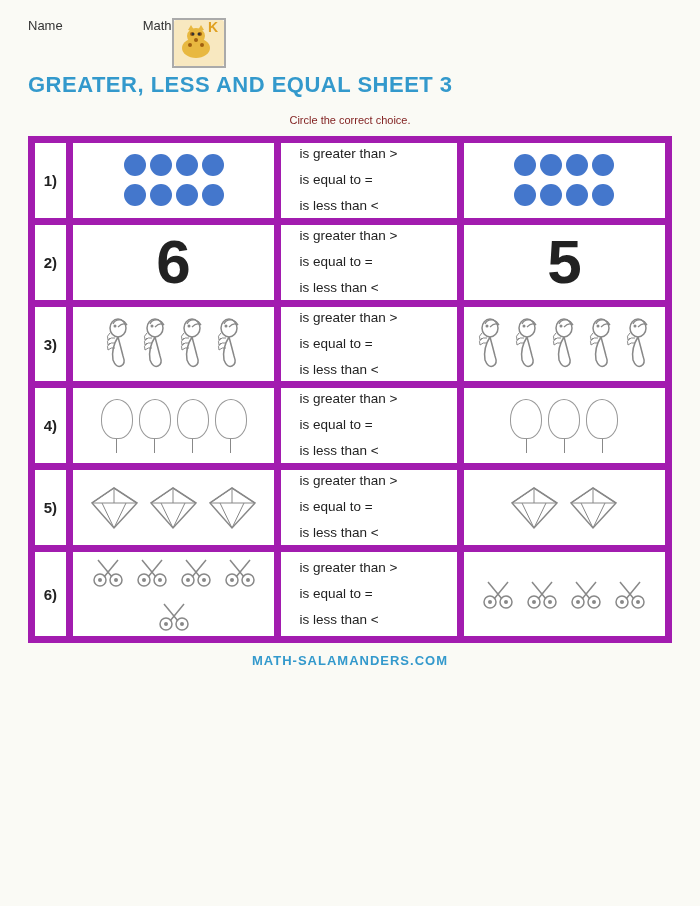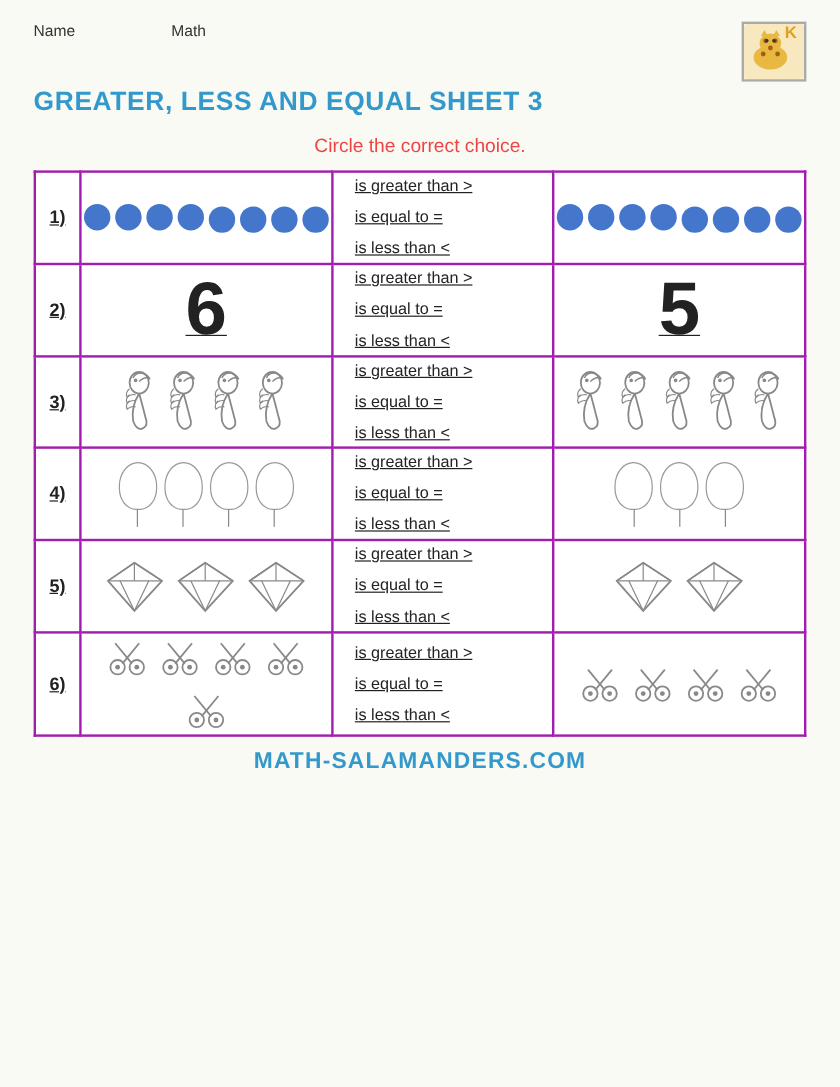--- a/index.html
+++ b/index.html
@@ -13,21 +13,21 @@
     }
     .page {
       width: 700px;
       min-height: 906px;
       background: #fafaf5;
       padding: 18px 28px 12px 28px;
       position: relative;
     }
     .header-row {
       display: flex;
-      justify-content: space-between;
+      justify-content: flex-start;
       align-items: flex-start;
       margin-bottom: 4px;
     }
     .name-date {
       display: flex;
       gap: 80px;
       font-size: 13px;
       color: #333;
     }
     .logo-box {
@@ -46,35 +46,34 @@
     .title {
       color: #3399cc;
       font-size: 22px;
       font-weight: bold;
       text-transform: uppercase;
       margin-bottom: 16px;
       letter-spacing: 0.5px;
     }
     .subtitle {
       text-align: center;
-      font-size: 16px;
-      color: #ef4444;
+      font-size: 11px;
+      color: #7f1d1d;
       margin-bottom: 10px;
     }
     .worksheet-table {
       width: 100%;
       border-collapse: collapse;
       background: #fff;
       border: 1.5px solid #999;
     }
     .worksheet-table td, .worksheet-table th {
-      border: 2px solid #a21caf;
+      border: 7px solid #a21caf;
       padding: 0;
       vertical-align: middle;
-      text-decoration: underline;
     }
     .row-num {
       width: 38px;
       text-align: center;
       font-size: 15px;
       font-weight: bold;
       padding: 8px 4px;
       vertical-align: middle;
     }
     .left-cell {
@@ -189,21 +188,21 @@
       max-width: 180px;
       margin: 0 auto;
     }
     .footer {
       margin-top: 10px;
       text-align: center;
       font-size: 11px;
       color: #555;
     }
     .footer-brand {
-      font-size: 19px;
+      font-size: 13px;
       font-weight: bold;
       color: #3399cc;
       text-transform: uppercase;
       letter-spacing: 1px;
     }
   </style>
 </head>
 <body>
 
 <div class="page">

